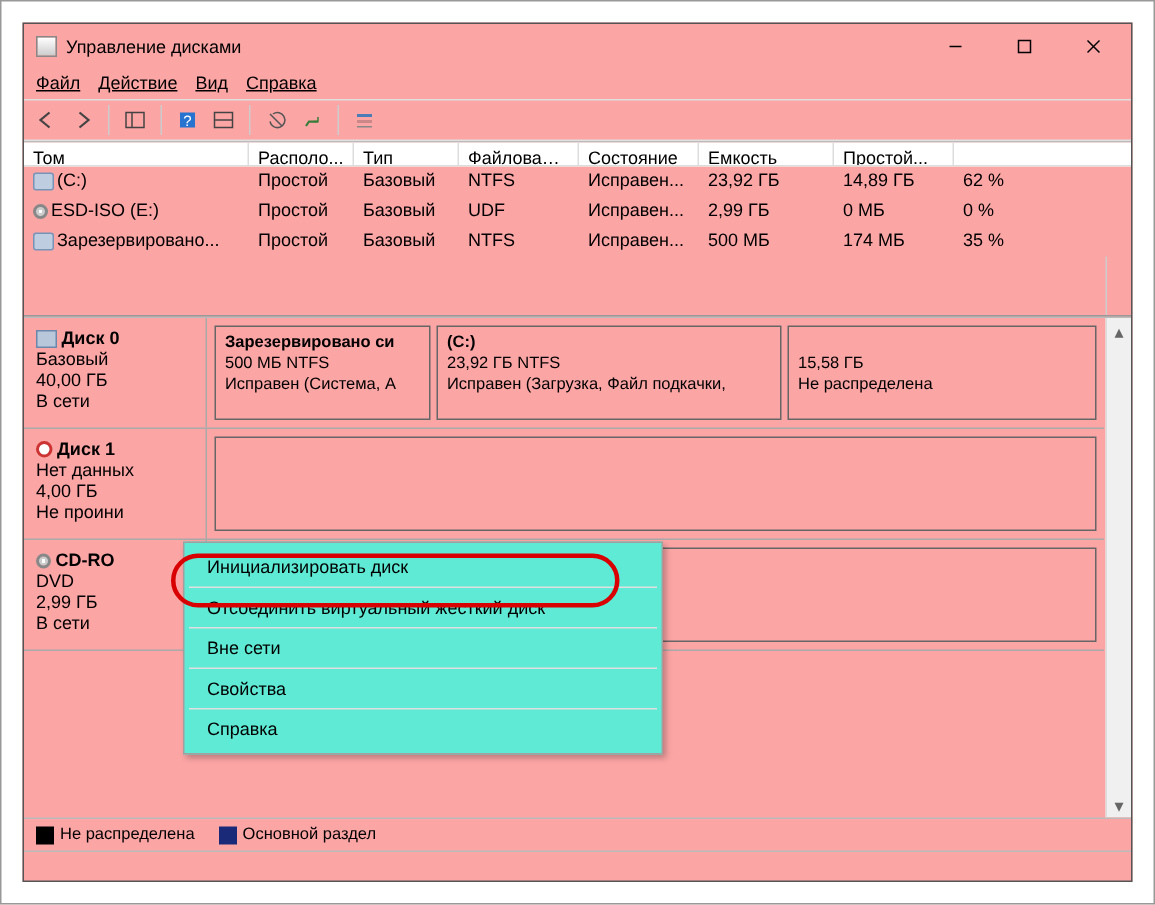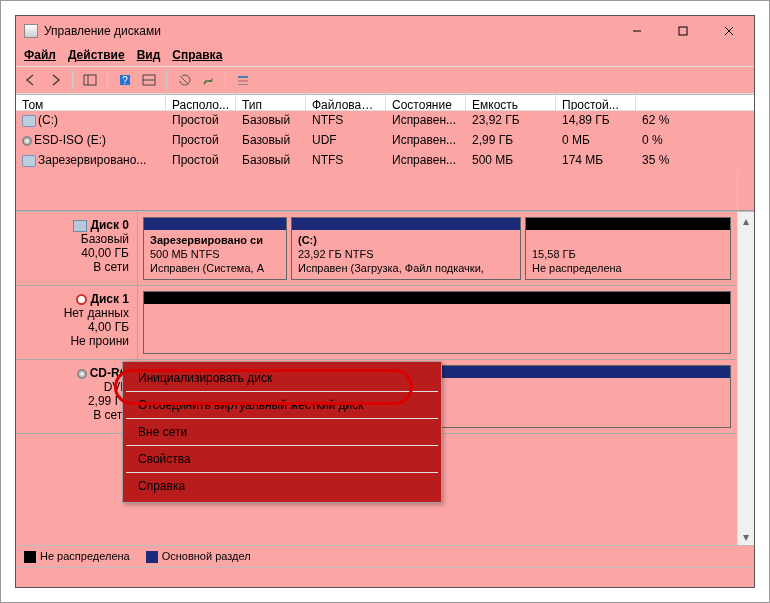--- a/index.html
+++ b/index.html
@@ -11,21 +11,21 @@
 
 .titlebar { display: flex; align-items: center; height: 30px; padding: 0 2px 0 8px; }
 .titlebar .app-icon { width: 14px; height: 14px; margin-right: 6px; display: inline-block; border: 1px solid #888; background: linear-gradient(#fff,#ccc); }
 .titlebar .title { flex: 1; }
 .win-ctrls { display: flex; }
 .win-ctrls .btn { width: 46px; height: 30px; display: flex; align-items: center; justify-content: center; }
 .win-ctrls svg { width: 10px; height: 10px; }
 
 .menubar { display: flex; gap: 12px; padding: 2px 8px 4px; }
 .menubar .menuitem { cursor: default; }
-.menubar .menuitem span.mn { text-decoration: underline; font-weight: bold; }
+.menubar .menuitem span.mn { text-decoration: underline; }
 
 .toolbar { display: flex; align-items: center; gap: 2px; padding: 2px 4px; border-top: 1px solid #e0e0e0; border-bottom: 1px solid #e0e0e0; height: 28px; }
 .toolbar .tbtn { width: 22px; height: 22px; display: flex; align-items: center; justify-content: center; border: 1px solid transparent; }
 .toolbar .sep { width: 1px; height: 20px; background: #ccc; margin: 0 4px; }
 
 .content { flex: 1; display: flex; flex-direction: column; border-top: 1px solid #bbb; }
 
 
 .vol-list { border-bottom: 1px solid #bbb; }
 .vol-head, .vol-row { display: grid; grid-template-columns: 150px 70px 70px 80px 80px 90px 80px 90px; }
@@ -36,47 +36,47 @@
 .vol-row .icon { display: inline-block; width: 14px; height: 12px; margin-right: 2px; vertical-align: middle; }
 .vol-row .icon.disk { background: #bfcde0; border: 1px solid #7793b8; border-radius: 2px; }
 .vol-row .icon.cd { border: 2px solid #888; border-radius: 50%; width: 10px; height: 10px; background: radial-gradient(circle,#fff 30%,#ccc 31%); }
 
 .vol-gap { height: 40px; border-bottom: 1px solid #999; position: relative; }
 .vol-gap::after { content: ''; position: absolute; right: 0; top: 0; bottom: 0; width: 16px; border-left: 1px solid #ccc; }
 
 
 .diskmap { flex: 1; overflow: hidden; position: relative; padding-right: 18px; }
 .diskrow { display: flex; border-bottom: 1px solid #aaa; min-height: 74px; }
-.diskrow .dhead { width: 122px; padding: 6px 8px; border-right: 1px solid #aaa; text-align: right; }
+.diskrow .dhead { width: 122px; padding: 6px 8px; border-right: 1px solid #aaa; }
 .diskrow .dhead .dtitle { font-weight: bold; }
 .diskrow .dhead .dico { display: inline-block; width: 14px; height: 12px; background: #b9c7db; border: 1px solid #6b87ab; margin-right: 3px; vertical-align: middle; }
 .diskrow .dhead .dico.warn { background: #fff; border: 2px solid #c33; border-radius: 50%; width: 11px; height: 11px; position: relative; }
 .diskrow .dhead .dico.cd { border: 2px solid #888; border-radius: 50%; width: 10px; height: 10px; background: radial-gradient(circle,#fff 30%,#ccc 31%); }
 .diskrow .dparts { flex: 1; display: flex; gap: 4px; padding: 5px; }
-.part { border: 1px solid #666; flex: 1; display: flex; flex-direction: column; }
+.part { border: 1px solid #666; flex: 1; display: flex; flex-direction: row; }
 .part .stripe { height: 12px; }
 .part .stripe.primary { background: #1a2a78; }
 .part .stripe.unalloc { background: #000; }
 .part .pbody { padding: 3px 6px; font-size: 11px; line-height: 14px; white-space: nowrap; overflow: hidden; text-overflow: ellipsis; }
 .part .pbody b { font-weight: bold; }
 
 .scroll-stub { position: absolute; right: 0; top: 0; bottom: 0; width: 17px; background: #f0f0f0; border-left: 1px solid #ddd; }
 .scroll-stub .sarrow { height: 17px; display: flex; align-items: center; justify-content: center; color: #666; }
 .scroll-stub .track { position: absolute; top: 17px; bottom: 17px; left: 0; right: 0; }
 
 
 .legend { display: flex; gap: 16px; padding: 4px 8px; border-top: 1px solid #bbb; height: 22px; align-items: center; font-size: 11px; }
 .legend .sw { width: 12px; height: 12px; display: inline-block; margin-right: 4px; vertical-align: middle; }
 .legend .sw.unalloc { background: #000; }
 .legend .sw.primary { background: #1a2a78; }
 
 .statusbar { height: 20px; border-top: 1px solid #bbb; }
 
 
-.ctxmenu { position: absolute; left: 121px; top: 360px; width: 320px; background: #b91c1c; border: 1px solid #a0a0a0; box-shadow: 2px 2px 4px rgba(0,0,0,.25); padding: 3px; font-size: 12px; }
+.ctxmenu { position: absolute; left: 121px; top: 360px; width: 320px; background: #5eead4; border: 1px solid #a0a0a0; box-shadow: 2px 2px 4px rgba(0,0,0,.25); padding: 3px; font-size: 12px; }
 .ctxmenu .citem { padding: 6px 12px; border-bottom: 1px solid #e0e0e0; }
 .ctxmenu .citem:last-child { border-bottom: none; }
 
 .highlight-ring { position: absolute; left: 113px; top: 368px; width: 299px; height: 36px; border: 3px solid #d80000; border-radius: 18px; pointer-events: none; }
 </style>
 </head>
 <body>
 
 <div class="outer-frame">
 <div class="window">

